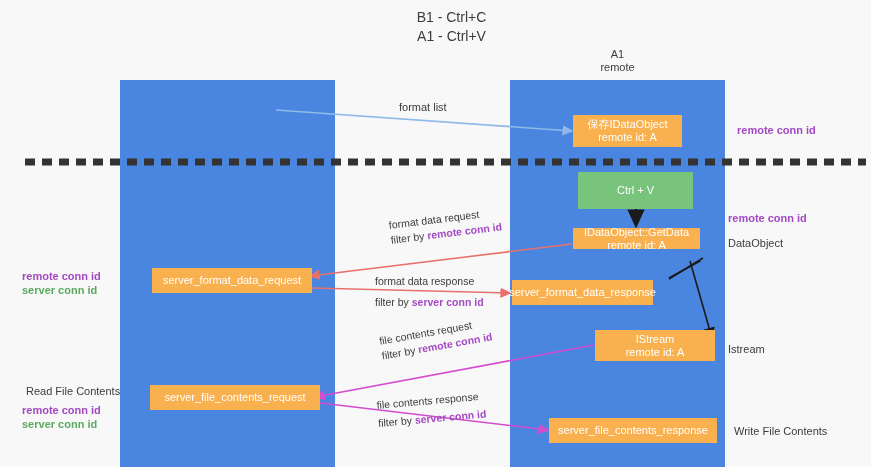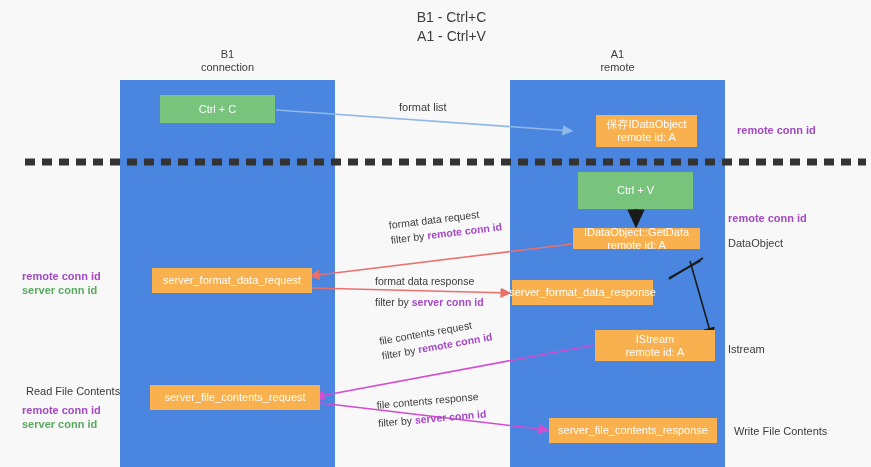--- a/index.html
+++ b/index.html
@@ -41,24 +41,20 @@
 <div id="stage">
 
   <div class="lane lane-b1"></div>
   <div class="lane lane-a1"></div>
 
   <div class="title">
     <span>B1 - Ctrl+C</span><br>
     <span>A1 - Ctrl+V</span>
   </div>
 
-  <div class="hdr" style="left:120px;top:48px;width:215px;">
-    <span class="l1">B1</span>
-    <span class="l2">connection</span>
-  </div>
   <div class="hdr" style="left:510px;top:48px;width:215px;">
     <span class="l1">A1</span>
     <span class="l2">remote</span>
   </div>
 
   <svg class="overlay" viewBox="0 0 871 467">
     <defs>
       <marker id="ah-blue" markerWidth="7" markerHeight="7" refX="6" refY="3.2" orient="auto">
         <path d="M0,0 L7,3.2 L0,6.4 z" fill="#8fb9e8"></path>
       </marker>
@@ -87,25 +83,22 @@
     <line x1="700" y1="261" x2="700" y2="262" stroke="#1a1a1a" stroke-width="1.6"></line>
     <path d="M669,279 L703,258" stroke="#1a1a1a" stroke-width="1.6" fill="none"></path>
 
     <path d="M690,261 L712,338" stroke="#1a1a1a" stroke-width="1.6" fill="none" marker-end="url(#ah-black)"></path>
 
     <line x1="594" y1="345" x2="315" y2="397" stroke="#d44ccf" stroke-width="1.6" marker-end="url(#ah-magenta)"></line>
 
     <line x1="312" y1="402" x2="548" y2="430" stroke="#d44ccf" stroke-width="1.6" marker-end="url(#ah-magenta)"></line>
   </svg>
 
-  <div class="node green" style="left:160px;top:95px;width:115px;height:28px;">
-    <span class="inner">Ctrl + C</span>
-  </div>
 
-  <div class="node orange" style="left:596px;top:115px;width:101px;height:32px;flex-direction:column;">
+  <div class="node orange" style="left:573px;top:115px;width:109px;height:32px;flex-direction:column;">
     <span>保存IDataObject</span>
     <span>remote id: A</span>
   </div>
 
   <div class="node green" style="left:578px;top:172px;width:115px;height:37px;">
     <span class="inner">Ctrl + V</span>
   </div>
 
   <div class="node orange" style="left:573px;top:228px;width:127px;height:21px;flex-direction:column;">
     <span>IDataObject::GetData</span>

